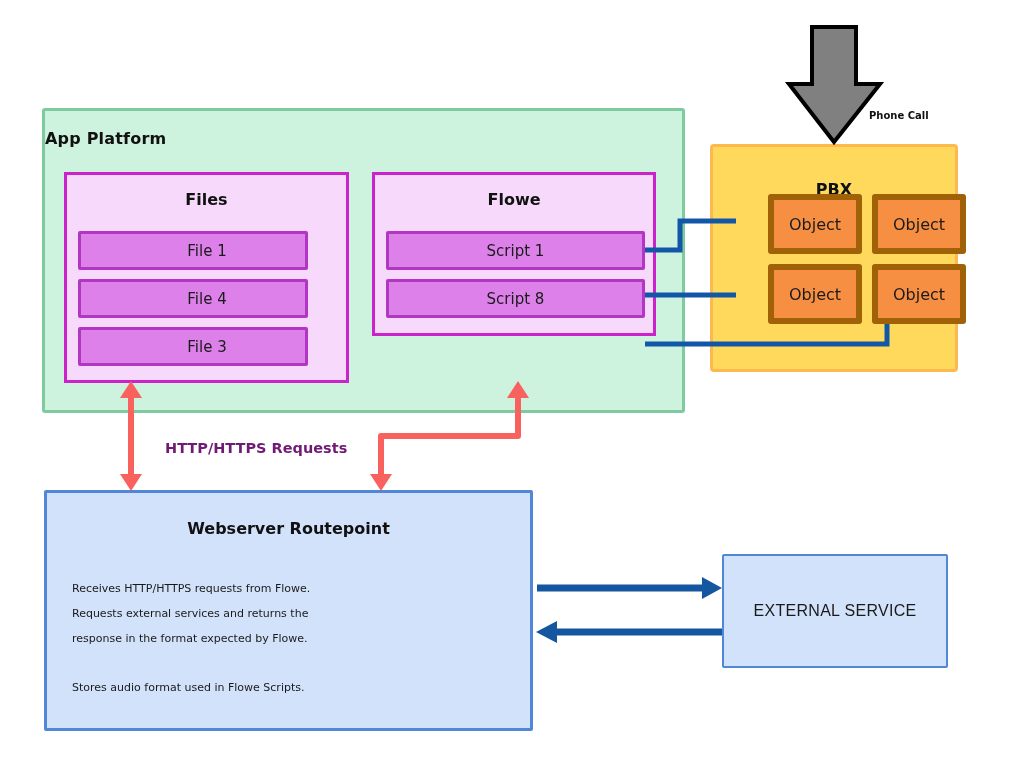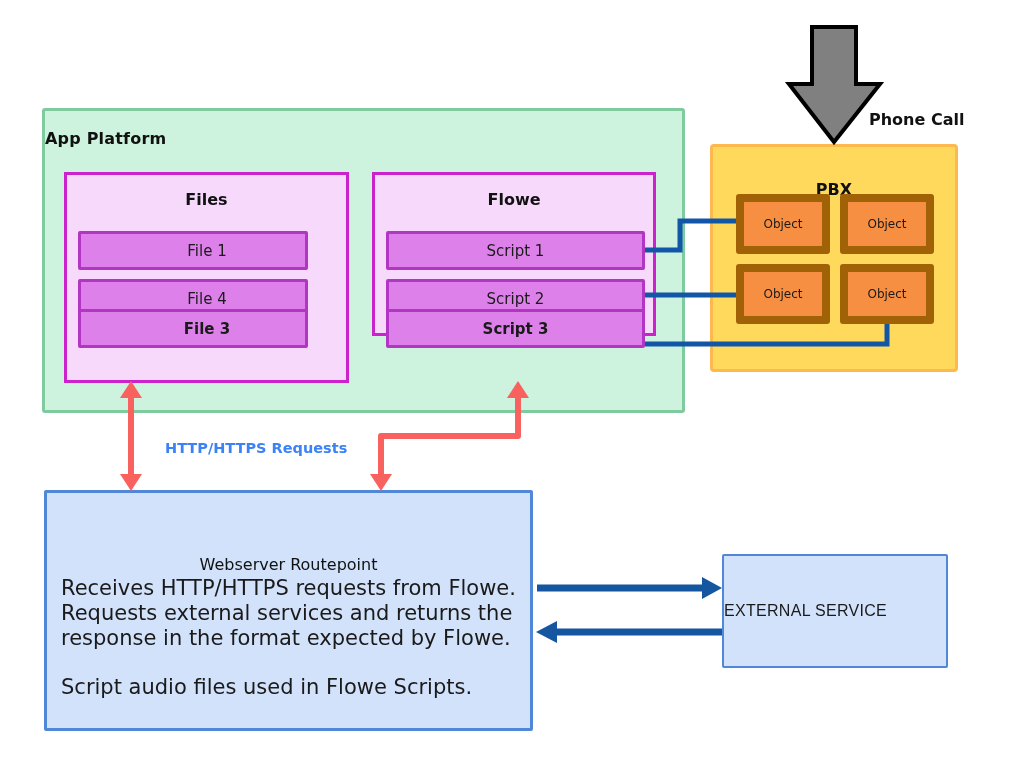--- a/index.html
+++ b/index.html
@@ -74,21 +74,21 @@
     align-items: center;
     justify-content: center;
     font-size: 15px;
     color: #1a1a1a;
     height: 39px;
   }
   .files-item  { left: 78px;  width: 230px; padding-left: 28px; }
   .flowe-item  { left: 386px; width: 259px; }
   .row1 { top: 231px; }
   .row2 { top: 279px; }
-  .row3 { top: 309px; font-weight: bold; }
+  .row3 { top: 327px; }
 
   
   #pbx {
     left: 710px; top: 144px;
     width: 248px; height: 228px;
     background: #ffd95c;
     border: 3px solid #fdb94e;
     border-radius: 4px;
   }
   #pbx-title {
@@ -98,96 +98,97 @@
     text-align: center;
     font-size: 16px;
     font-weight: bold;
     color: #111111;
   }
   .pbx-object {
     position: absolute;
     box-sizing: border-box;
     width: 94px; height: 60px;
     background: #f78f43;
-    border: 8px solid #a16207;
+    border: 6px solid #a16207;
     border-radius: 3px;
     display: flex;
     align-items: center;
     justify-content: center;
-    font-size: 12px;
-    color: #1a1a1a;
+    font-size: 16px;
+    color: #1a1a1a;
+    margin-left: 32px;
   }
   .obj-c1 { left: 736px; }
   .obj-c2 { left: 840px; }
   .obj-r1 { top: 194px; }
   .obj-r2 { top: 264px; }
 
   
   #webserver {
     left: 44px; top: 490px;
     width: 489px; height: 241px;
     background: #d2e2fb;
     border: 3px solid #5087d6;
     border-radius: 2px;
   }
   #webserver-title {
     position: absolute;
     left: 0; top: 26px;
     width: 100%;
     text-align: center;
     font-size: 16px;
-    font-weight: normal;
-    color: #111111;
-    margin-top: 36px;
+    font-weight: bold;
+    color: #111111;
   }
   .webserver-body {
     position: absolute;
-    left: 14px;
+    left: 25px;
     width: 460px;
-    font-size: 21px;
+    font-size: 11px;
     color: #1a1a1a;
     line-height: 25px;
     white-space: pre-line;
   }
   #webserver-para1 { top: 83px; }
   #webserver-para2 { top: 182px; }
 
   
   #external-service {
     left: 722px; top: 554px;
     width: 226px; height: 114px;
     background: #d2e2fb;
     border: 2px solid #5087d6;
     border-radius: 2px;
     display: flex;
     align-items: center;
+    justify-content: center;
   }
   #external-service-label {
     font-family: "Liberation Sans", sans-serif;
     font-size: 16px;
     color: #1a1a1a;
     letter-spacing: 0.3px;
   }
 
   
   #phone-call-label {
     position: absolute;
     left: 869px; top: 110px;
-    font-size: 16px;
+    font-size: 10px;
     font-weight: bold;
     color: #111111;
   }
 
   
   #http-label {
     position: absolute;
     left: 165px; top: 440px;
     font-size: 14.5px;
     font-weight: bold;
-    color: #3b82f6;
+    color: #701a75;
   }
 
   svg.overlay {
     position: absolute;
     left: 0; top: 0;
     width: 1024px; height: 768px;
     pointer-events: none;
   }
 </style>
 </head>
@@ -203,37 +204,36 @@
     <div class="group-title">Files</div>
   </div>
   <div class="item-row files-item row1">File 1</div>
   <div class="item-row files-item row2">File 4</div>
   <div class="item-row files-item row3">File 3</div>
 
   <div class="group-box" id="flowe-group">
     <div class="group-title">Flowe</div>
   </div>
   <div class="item-row flowe-item row1">Script 1</div>
-  <div class="item-row flowe-item row2">Script 2</div>
-  <div class="item-row flowe-item row3">Script 3</div>
+  <div class="item-row flowe-item row2">Script 8</div>
 
   <div class="box" id="pbx">
     <div id="pbx-title">PBX</div>
   </div>
   <div class="pbx-object obj-c1 obj-r1">Object</div>
   <div class="pbx-object obj-c2 obj-r1">Object</div>
   <div class="pbx-object obj-c1 obj-r2">Object</div>
   <div class="pbx-object obj-c2 obj-r2">Object</div>
 
   <div class="box" id="webserver">
     <div id="webserver-title">Webserver Routepoint</div>
     <div class="webserver-body" id="webserver-para1">Receives HTTP/HTTPS requests from Flowe.
 Requests external services and returns the
 response in the format expected by Flowe.</div>
-    <div class="webserver-body" id="webserver-para2">Script audio files used in Flowe Scripts.</div>
+    <div class="webserver-body" id="webserver-para2">Stores audio format used in Flowe Scripts.</div>
   </div>
 
   <div class="box" id="external-service">
     <span id="external-service-label">EXTERNAL SERVICE</span>
   </div>
 
   <div id="phone-call-label">Phone Call</div>
 
   <div id="http-label">HTTP/HTTPS Requests</div>
 

